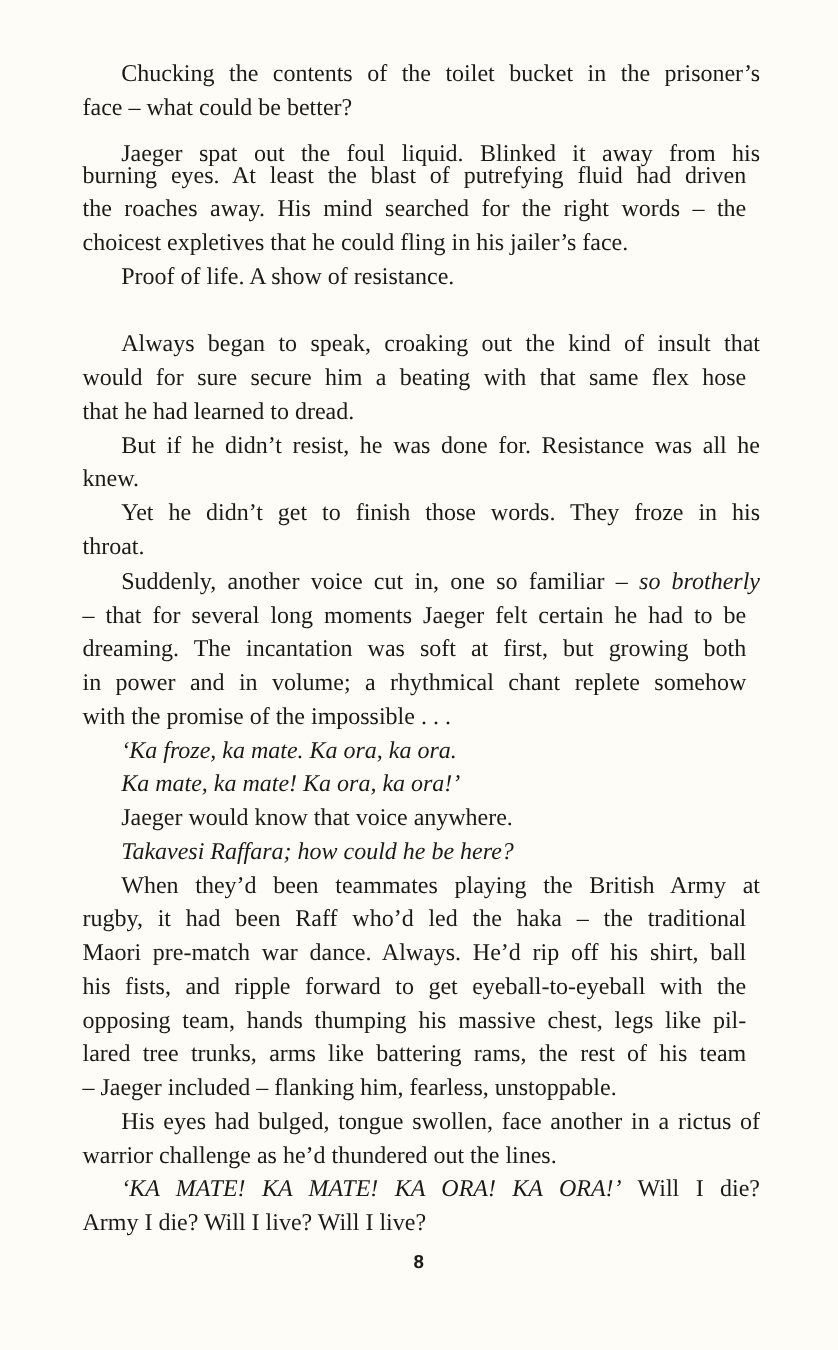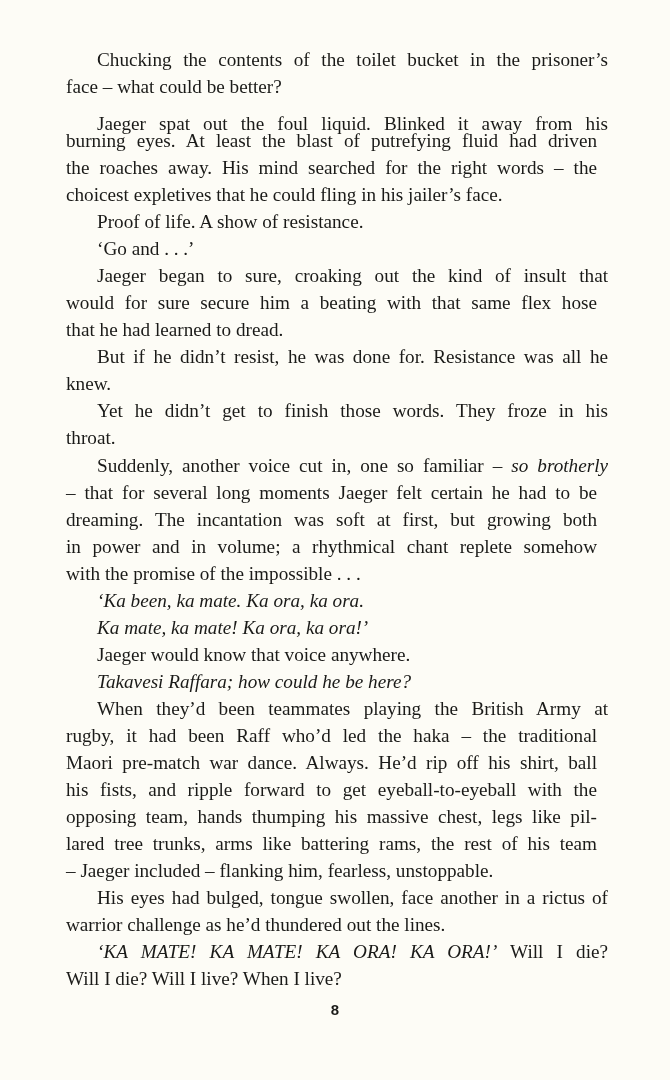--- a/index.html
+++ b/index.html
@@ -44,53 +44,52 @@
   <div class="line indent" style="top:47px">Chucking the contents of the toilet bucket in the prisoner’s</div>
   <div class="line last" style="top:74px">face – what could be better?</div>
 
   <div class="line indent" style="top:111px">Jaeger spat out the foul liquid. Blinked it away from his</div>
   <div class="line" style="top:128px">burning eyes. At least the blast of putrefying fluid had driven</div>
   <div class="line" style="top:155px">the roaches away. His mind searched for the right words – the</div>
   <div class="line last" style="top:182px">choicest expletives that he could fling in his jailer’s face.</div>
 
   <div class="line indent last" style="top:209px">Proof of life. A show of resistance.</div>
 
-  <div class="line indent last" style="top:236px">‘Go and . . .’</div>
 
-  <div class="line indent" style="top:263px">Jaeger began to sure, croaking out the kind of insult that</div>
+  <div class="line indent" style="top:263px">Always began to speak, croaking out the kind of insult that</div>
   <div class="line" style="top:290px">would for sure secure him a beating with that same flex hose</div>
   <div class="line last" style="top:317px">that he had learned to dread.</div>
 
   <div class="line indent" style="top:344px">But if he didn’t resist, he was done for. Resistance was all he</div>
   <div class="line last" style="top:371px">knew.</div>
 
   <div class="line indent" style="top:398px">Yet he didn’t get to finish those words. They froze in his</div>
   <div class="line last" style="top:425px">throat.</div>
 
   <div class="line" style="top:480px">– that for several long moments Jaeger felt certain he had to be</div>
   <div class="line indent" style="top:453px"><span>Suddenly, another voice cut in, one so familiar – </span><span class="it">so brotherly</span></div>
   <div class="line" style="top:507px">dreaming. The incantation was soft at first, but growing both</div>
   <div class="line" style="top:534px">in power and in volume; a rhythmical chant replete somehow</div>
   <div class="line last" style="top:561px">with the promise of the impossible . . .</div>
 
-  <div class="line indent last it" style="top:588px">‘Ka been, ka mate. Ka ora, ka ora.</div>
+  <div class="line indent last it" style="top:588px">‘Ka froze, ka mate. Ka ora, ka ora.</div>
   <div class="line indent last it" style="top:615px">Ka mate, ka mate! Ka ora, ka ora!’</div>
 
   <div class="line indent last" style="top:642px">Jaeger would know that voice anywhere.</div>
 
   <div class="line indent last it" style="top:669px">Takavesi Raffara; how could he be here?</div>
 
   <div class="line indent" style="top:696px">When they’d been teammates playing the British Army at</div>
   <div class="line" style="top:723px">rugby, it had been Raff who’d led the haka – the traditional</div>
   <div class="line" style="top:750px">Maori pre-match war dance. Always. He’d rip off his shirt, ball</div>
   <div class="line" style="top:777px">his fists, and ripple forward to get eyeball-to-eyeball with the</div>
   <div class="line" style="top:804px">opposing team, hands thumping his massive chest, legs like pil-</div>
   <div class="line" style="top:831px">lared tree trunks, arms like battering rams, the rest of his team</div>
   <div class="line last" style="top:858px">– Jaeger included – flanking him, fearless, unstoppable.</div>
 
   <div class="line indent" style="top:885px">His eyes had bulged, tongue swollen, face another in a rictus of</div>
   <div class="line last" style="top:912px">warrior challenge as he’d thundered out the lines.</div>
 
   <div class="line indent" style="top:939px"><span class="it">‘KA MATE! KA MATE! KA ORA! KA ORA!’</span><span> Will I die?</span></div>
-  <div class="line last" style="top:966px">Will I die? Will I live? When I live?</div>
+  <div class="line last" style="top:966px">Army I die? Will I live? Will I live?</div>
 
   <div class="page-number">8</div>
 </div>
 
 </body></html>

